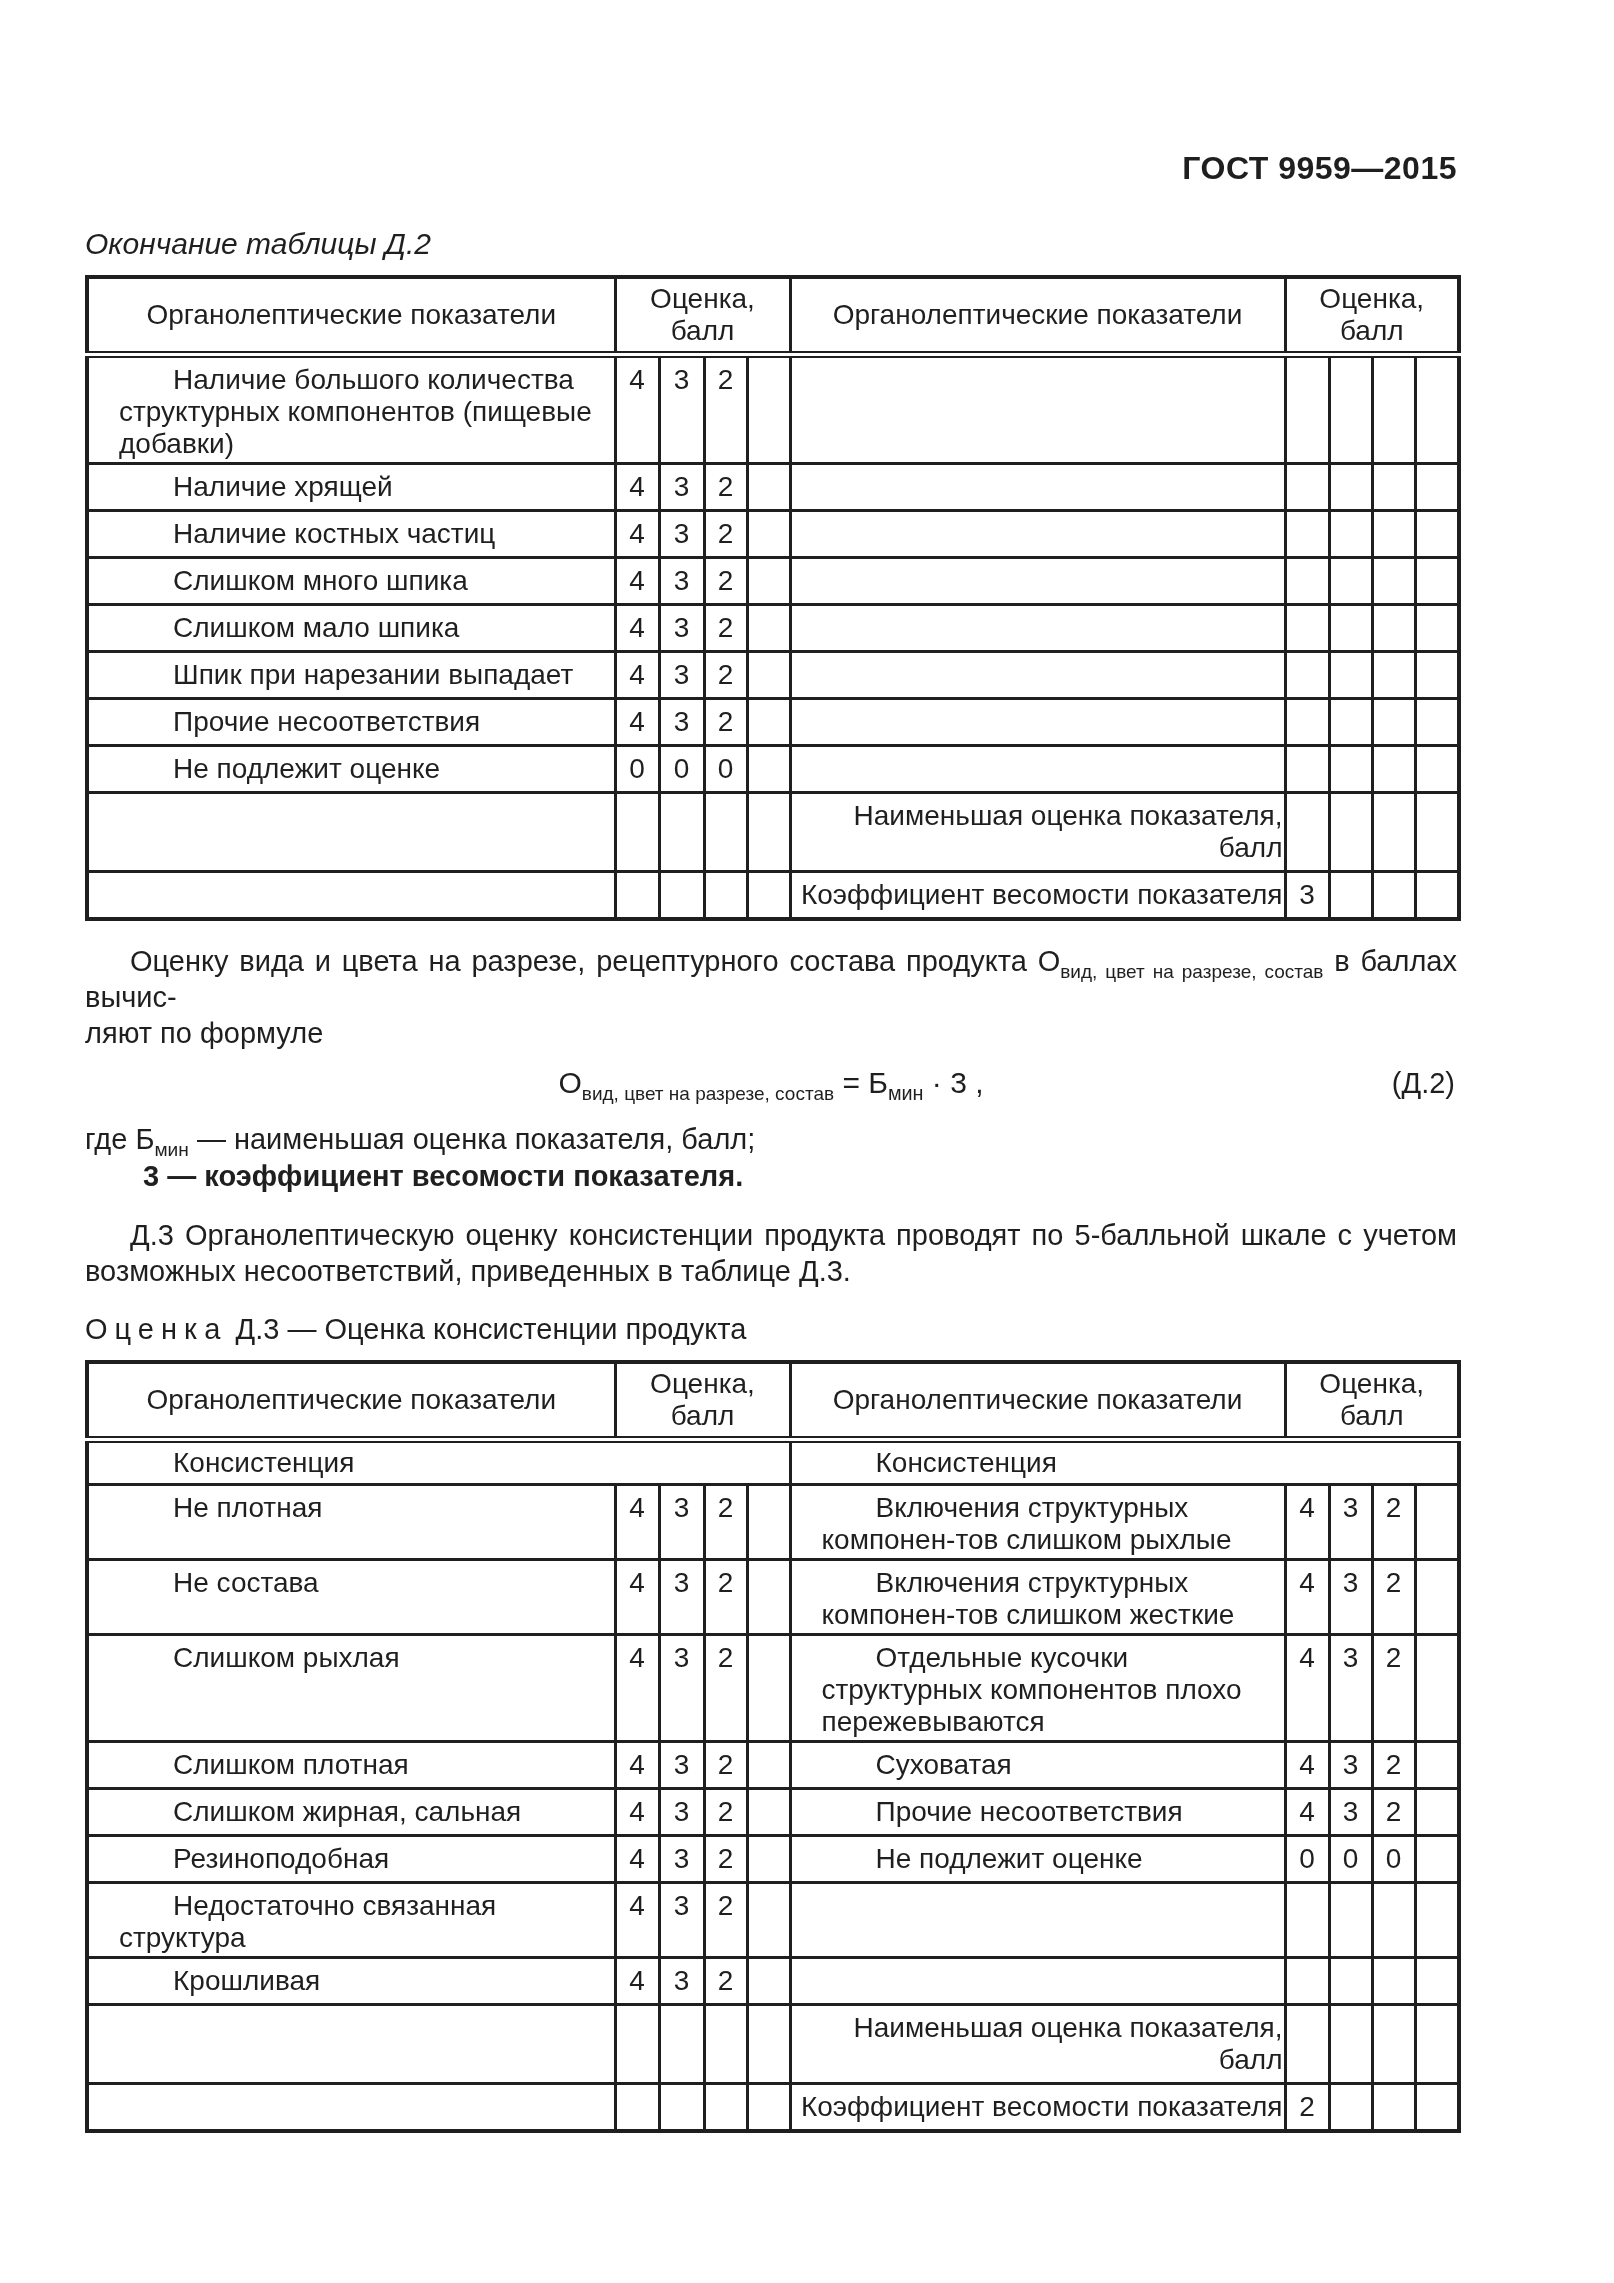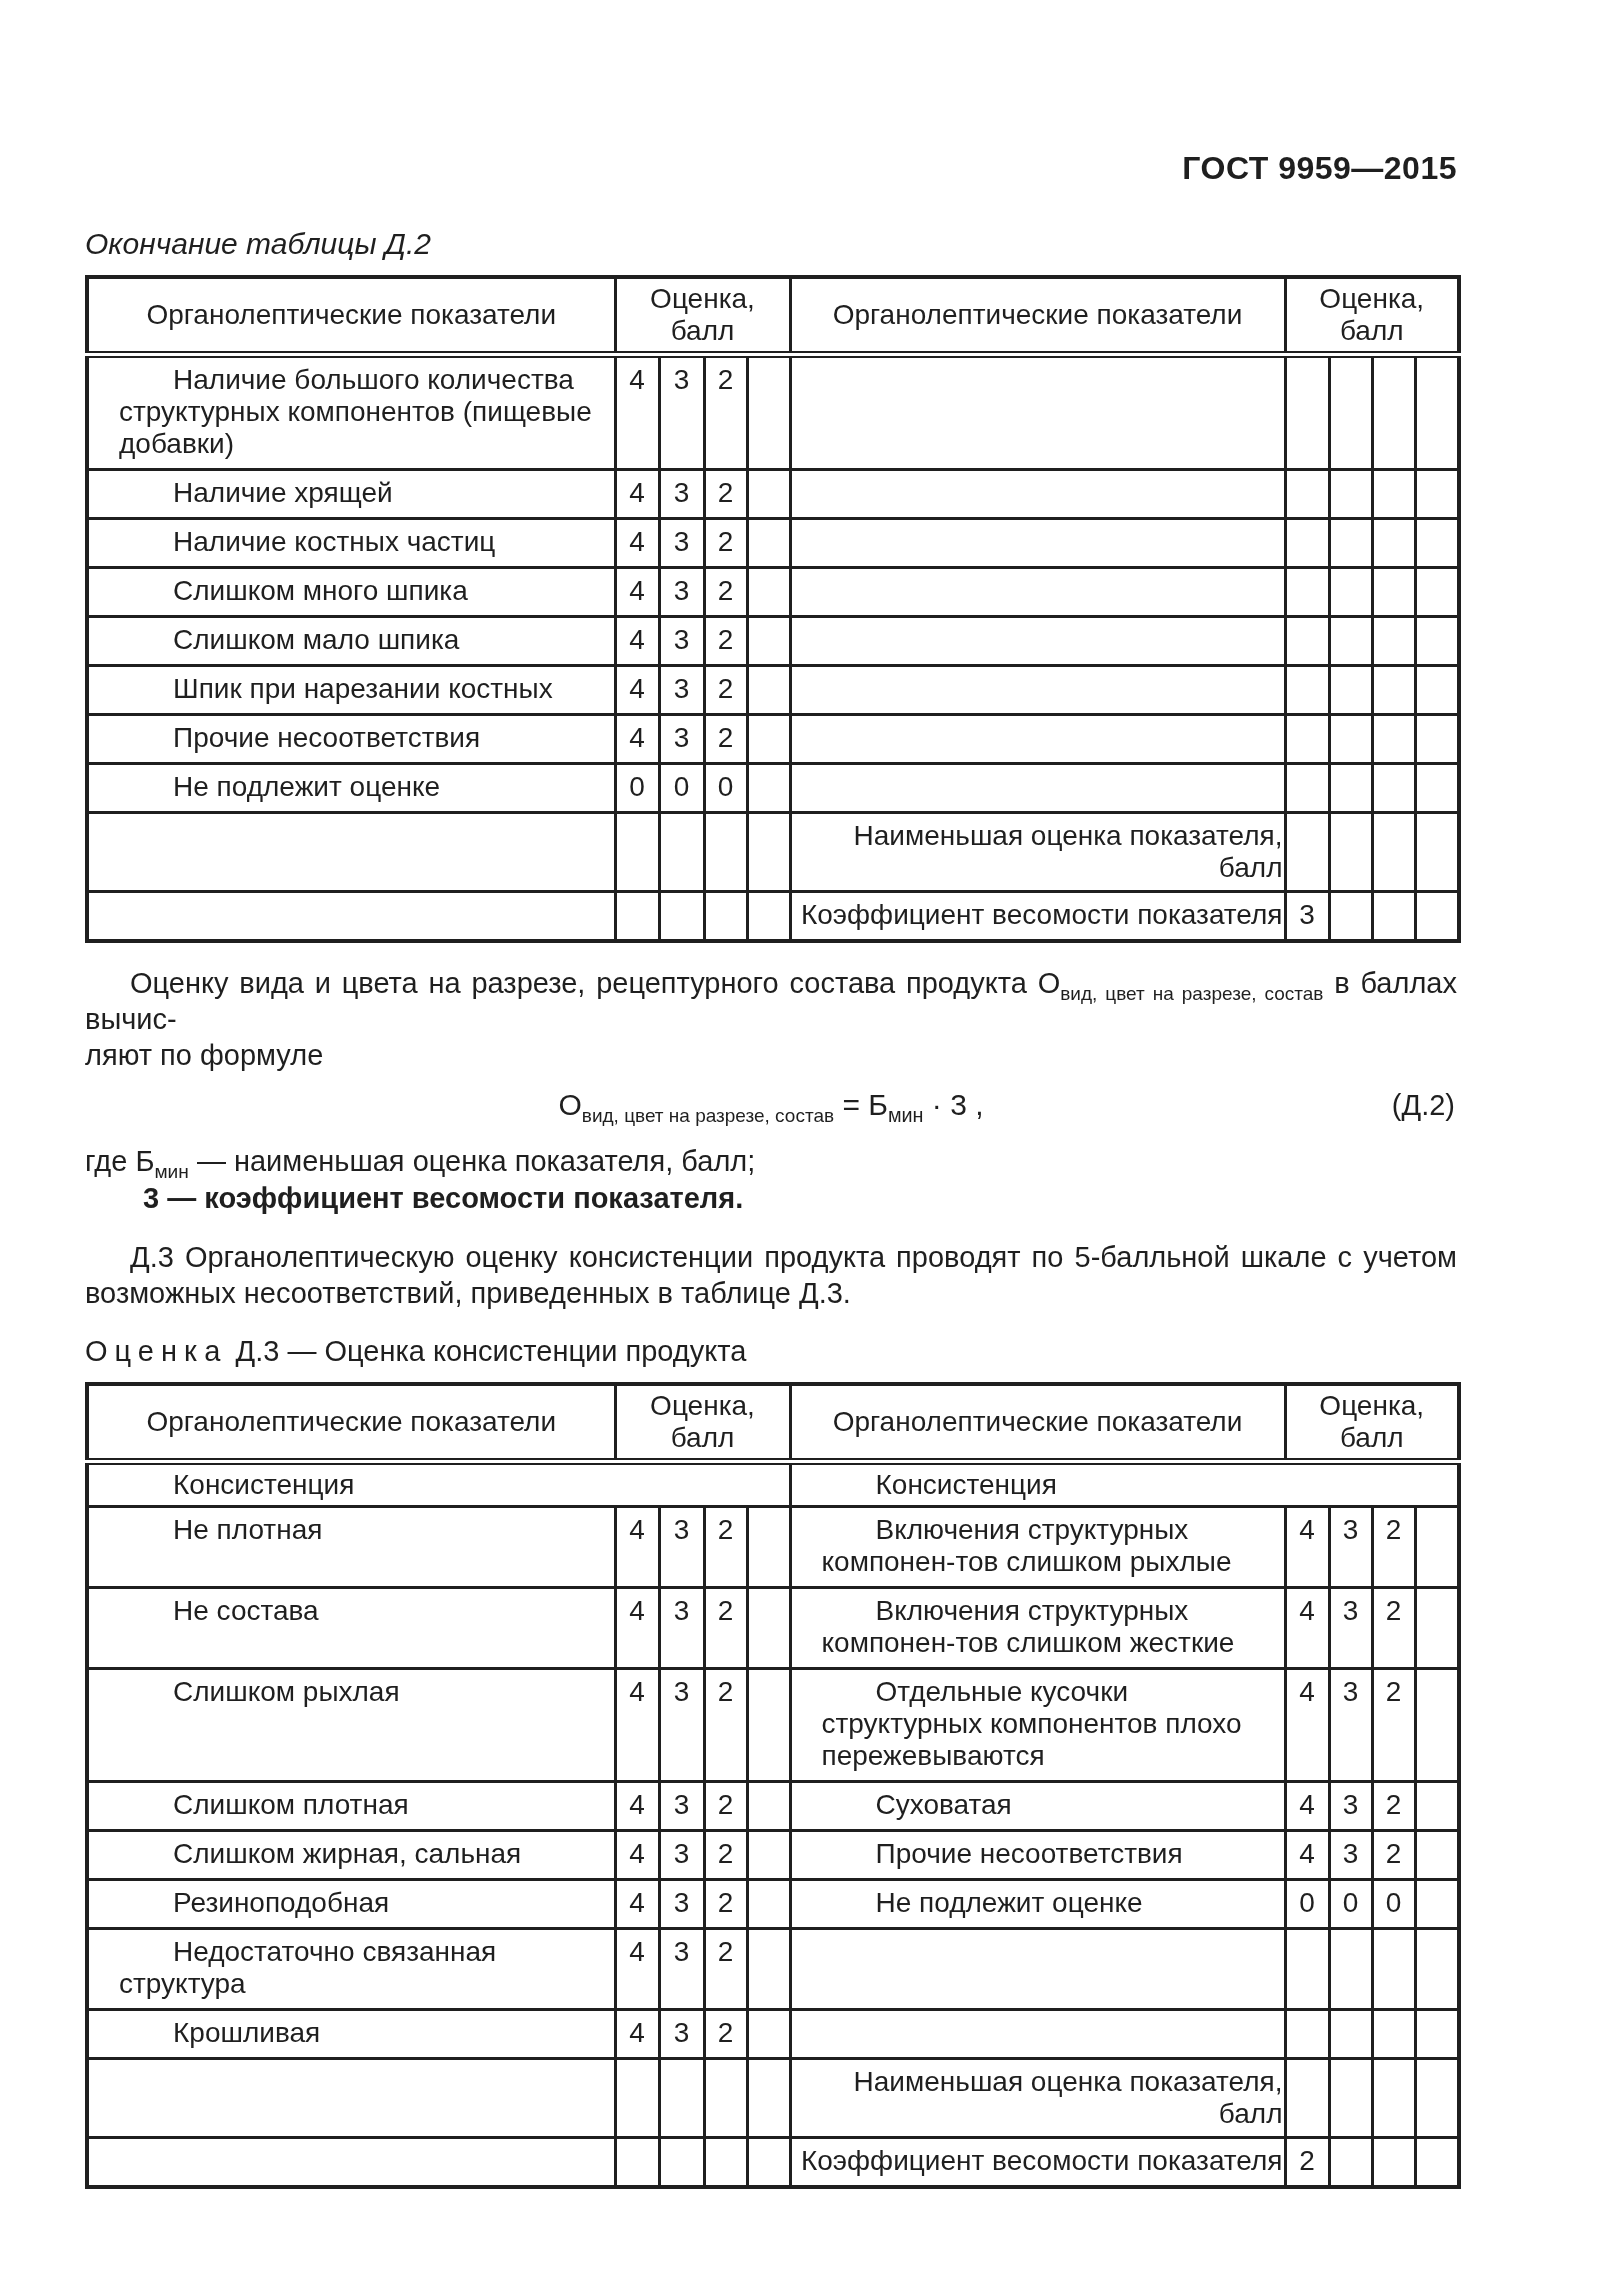--- a/index.html
+++ b/index.html
@@ -8,21 +8,21 @@
     font-family:"Liberation Sans","DejaVu Sans",sans-serif;color:#1f1f1f;
     overflow:hidden;margin:0 auto;
   }
   .content{position:absolute;left:85px;top:0;width:1372px;}
   .gost-header{margin-top:150px;text-align:right;font-size:32px;font-weight:bold;letter-spacing:.5px;}
   .cap-italic{margin-top:40px;font-style:italic;font-size:30px;}
 
   table.gtable{border-collapse:collapse;table-layout:fixed;width:1372px;margin-top:14px;border:4px solid #1f1f1f;}
   .gtable td{border:3px solid #1f1f1f;vertical-align:top;font-size:28px;line-height:32px;padding:6px 8px;height:32px;overflow:hidden;word-wrap:break-word;}
   .gtable td.th{text-align:center;vertical-align:middle;border-bottom:7px double #1f1f1f;height:34px;padding:4px;}
-  .gtable td.lbl{text-align:left;padding:6px 10px 8px 30px;text-indent:54px;}
+  .gtable td.lbl{text-align:left;padding:6px 10px 2px 30px;text-indent:54px;}
   .gtable td.sum{text-align:right;padding:6px 1px;text-indent:0;}
   .gtable td.val{text-align:center;padding:6px 2px;}
   .gtable td.subhead{text-align:left;padding:4px 10px 4px 30px;text-indent:54px;height:26px;margin-top:17px;}
 
   .para{font-size:29px;line-height:36px;text-align:justify;}
   .p1{margin-top:22px;text-indent:45px;}
   .p-d3{margin-top:22px;text-indent:45px;}
   sub{font-size:0.66em;line-height:0;}
   sub.long{font-size:19px;}
   .formula{margin-top:10px;position:relative;text-align:center;font-size:30px;height:44px;line-height:44px;}
@@ -117,21 +117,21 @@
               <td class="val">3</td>
               <td class="val">2</td>
               <td class="val"></td>
               <td class="lbl"></td>
               <td class="val"></td>
               <td class="val"></td>
               <td class="val"></td>
               <td class="val"></td>
             </tr>
             <tr>
-              <td class="lbl">Шпик при нарезании костных</td>
+              <td class="lbl">Шпик при нарезании выпадает</td>
               <td class="val">4</td>
               <td class="val">3</td>
               <td class="val">2</td>
               <td class="val"></td>
               <td class="lbl"></td>
               <td class="val"></td>
               <td class="val"></td>
               <td class="val"></td>
               <td class="val"></td>
             </tr>

